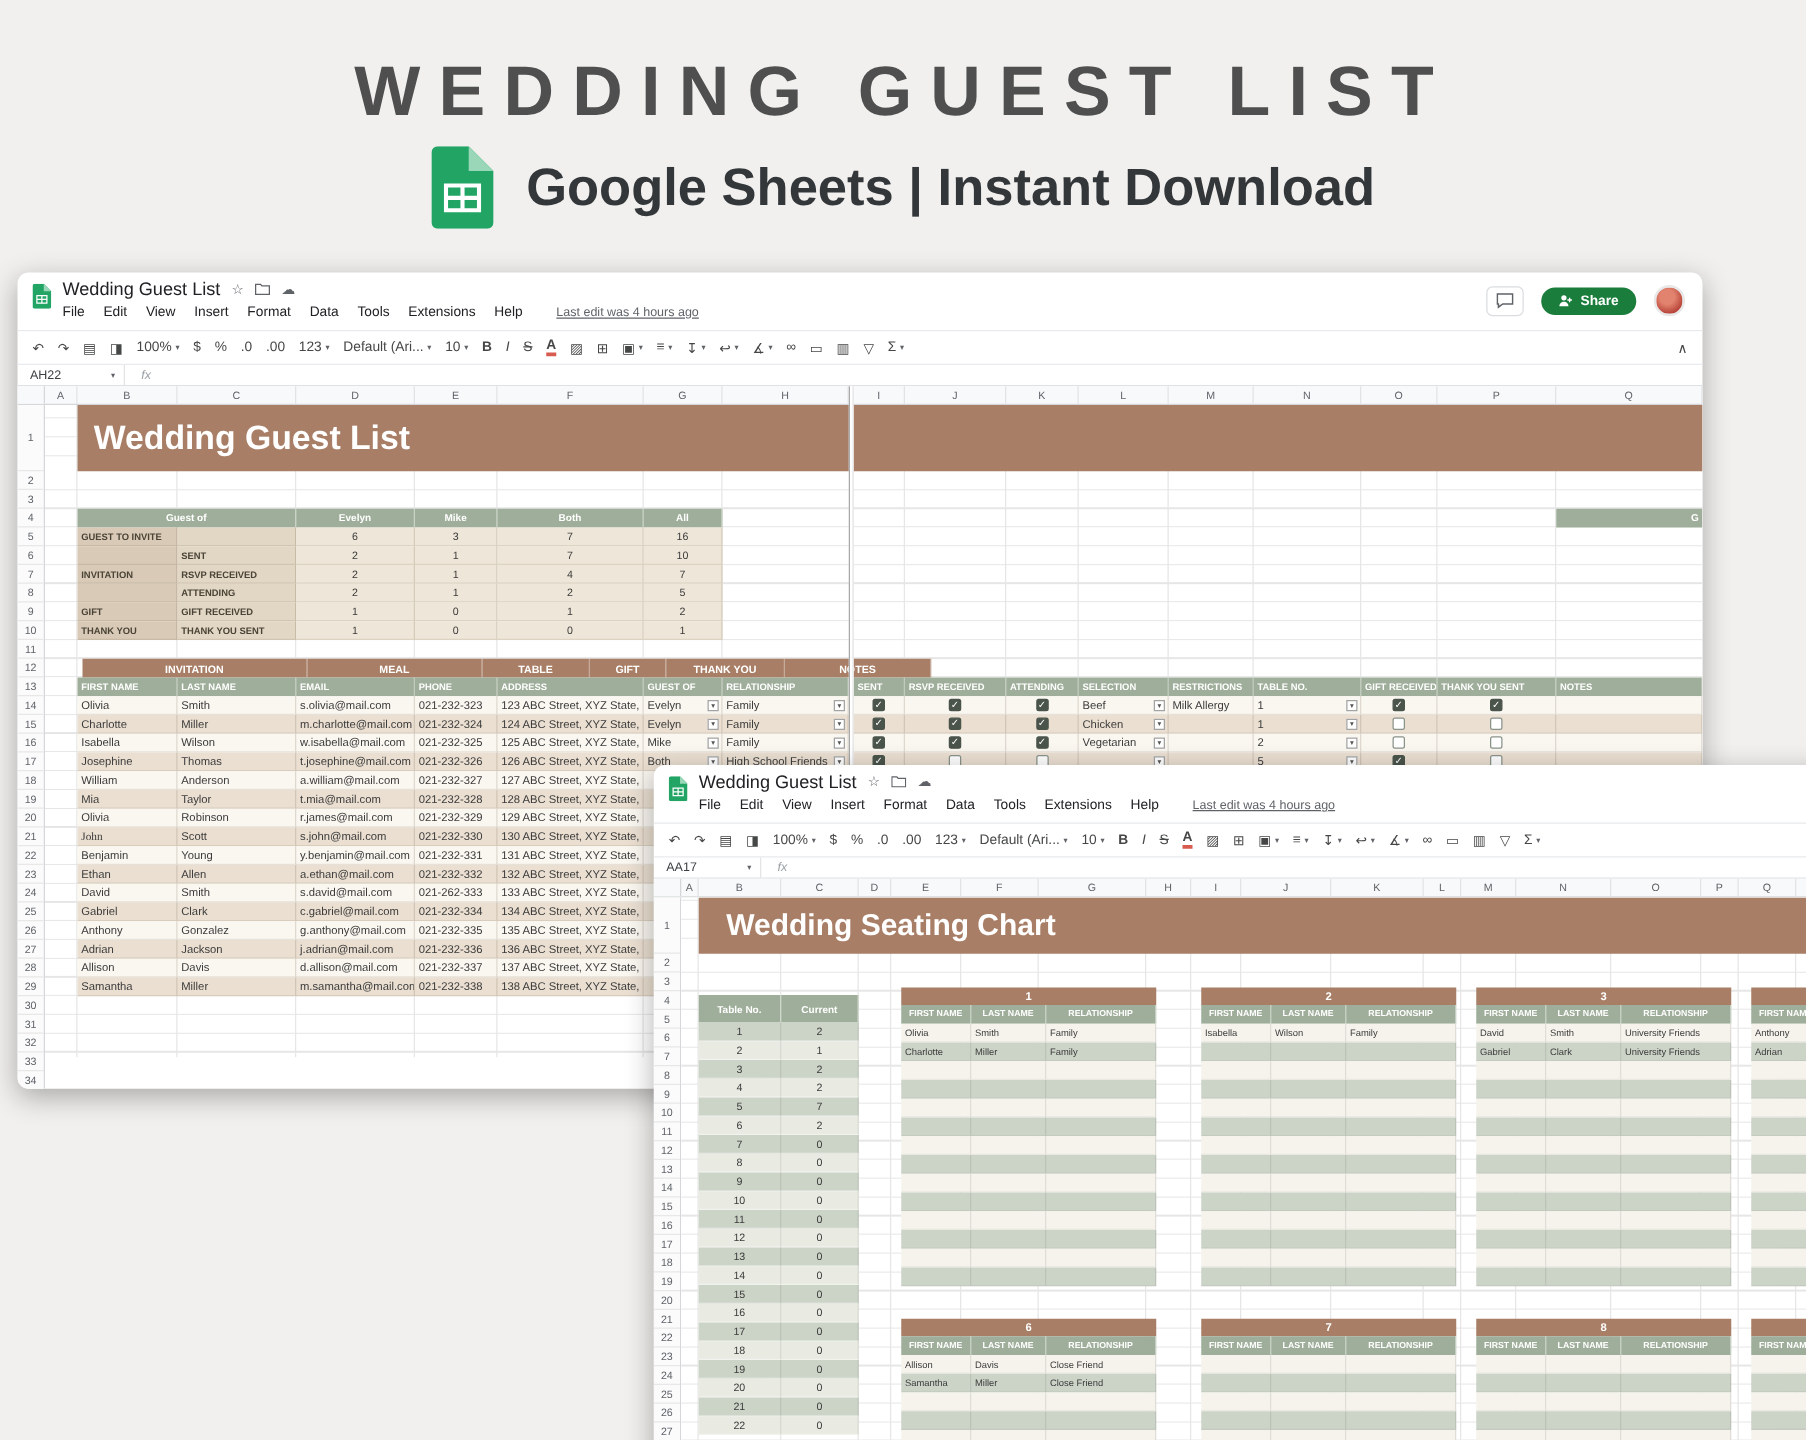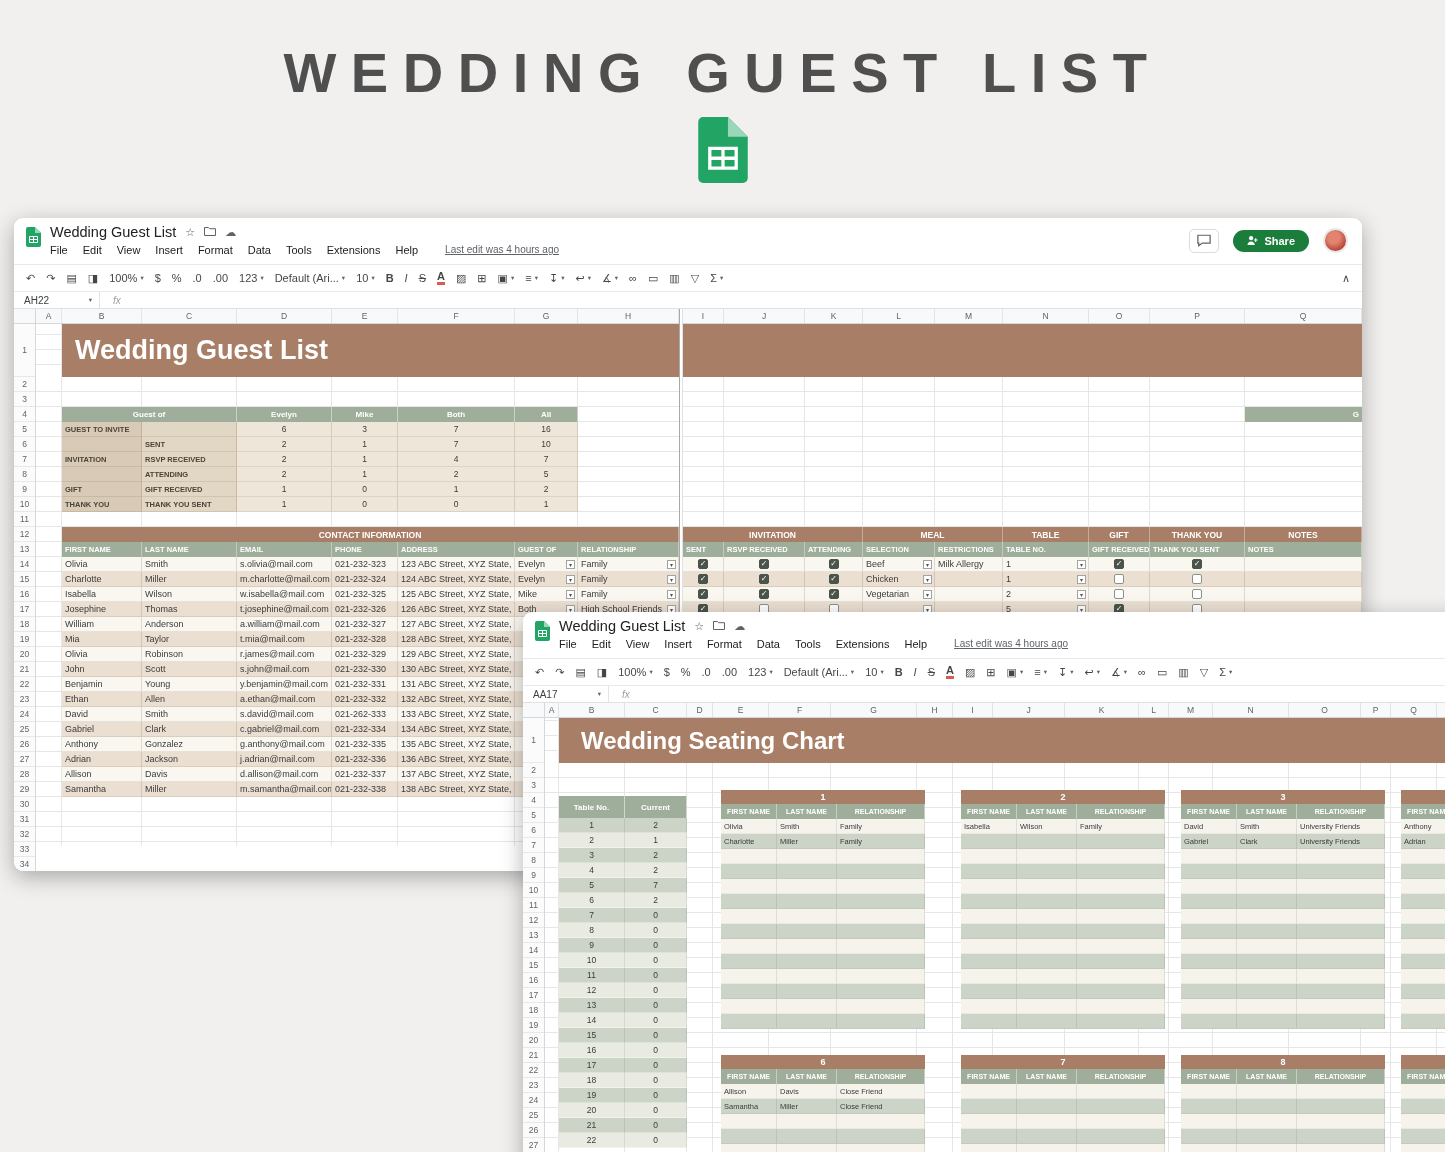--- a/index.html
+++ b/index.html
@@ -15,21 +15,21 @@
   
   .window{position:absolute;background:#fff;border-radius:9px;box-shadow:0 6px 22px rgba(0,0,0,.30);overflow:hidden}
   #win1{left:14px;top:218px;width:1348px;height:653px;z-index:2}
   #win2{left:523px;top:612px;width:1360px;height:600px;z-index:3}
 
   .titlebar{display:flex;align-items:flex-start;padding:6px 14px 0 10px;height:46px;box-sizing:border-box}
   .doc-icon{margin:3px 9px 0 2px;flex:none}
   .title-area{flex:1;min-width:0}
   .title-row{display:flex;align-items:center;gap:9px;font-size:14.5px;color:#202124;white-space:nowrap}
   .title-row .mini{color:#5f6368;font-size:11px;line-height:11px}
-  .menubar{display:flex;gap:15px;font-size:11px;color:#202124;margin-top:4px;white-space:nowrap}
+  .menubar{display:flex;align-items:center;gap:15px;font-size:11px;color:#202124;margin-top:4px;white-space:nowrap}
   .last-edit{color:#5f6368;font-size:10px;text-decoration:underline;margin-left:12px}
   .tb-right{display:flex;align-items:center;gap:14px;margin-top:4px;flex:none}
   .iconbox{width:28px;height:22px;border:1px solid #dadce0;border-radius:5px;display:flex;align-items:center;justify-content:center}
   .share-btn{display:flex;align-items:center;gap:6px;background:var(--share-green,#1b7d3b);color:#fff;font-size:11px;font-weight:700;border-radius:12px;padding:5px 14px}
   .avatar{width:25px;height:25px;border-radius:50%;background:radial-gradient(circle at 42% 36%,#e2836f 0 32%,#b8463a 72%);border:2px solid #e8e8e8;box-sizing:border-box}
 
   .toolbar{height:28px;box-sizing:border-box;border-top:1px solid #e8eaed;border-bottom:1px solid #e8eaed;display:flex;align-items:center;gap:11px;padding:0 12px;font-size:10.5px;color:#454746;overflow:hidden;white-space:nowrap}
   .tb-item{display:flex;align-items:center;gap:3px;flex:none}
   .caret{font-size:6.5px;color:#5f6368}
   .tb-glyph{font-size:11px}
@@ -109,20 +109,21 @@
     <div class="hero-title">WEDDING GUEST LIST</div>
     <div class="hero-sub">
       <svg width="50" height="66" viewBox="0 0 30 40">
         <path d="M0 3a3 3 0 0 1 3-3h15l12 12v25a3 3 0 0 1-3 3H3a3 3 0 0 1-3-3z" fill="#21a464"></path>
         <path d="M18 0l12 12H18z" fill="#9ad7b8"></path>
         <g stroke="#fff" stroke-width="2" fill="none">
           <path d="M7 19h16v12H7z"></path>
           <path d="M7 25h16M15 19v12"></path>
         </g>
       </svg>
+      <div class="hero-subtitle">Google Sheets | Instant Download</div>
     </div>
   </div>
 
   <section class="window" id="win1">
     <div class="titlebar">
       <svg class="doc-icon" width="15" height="20" viewBox="0 0 15 20">
         <path d="M0 2a2 2 0 0 1 2-2h7l6 6v12a2 2 0 0 1-2 2H2a2 2 0 0 1-2-2z" fill="#21a464"></path>
         <path d="M9 0l6 6H9z" fill="#9ad7b8"></path>
         <g stroke="#fff" stroke-width="1" fill="none">
             <path d="M3.5 9.5h8v6h-8z"></path>
@@ -399,21 +400,20 @@
             </div>
             <div class="row sumrow" style="left: 26px; top: 173px; height: 15px;">
               <div class="cell sumgroup" style="width: 80px;">THANK YOU</div>
               <div class="cell sumlabel" style="width: 95px;">THANK YOU SENT</div>
               <div class="cell sumval" style="width: 95px;">1</div>
               <div class="cell sumval" style="width: 66px;">0</div>
               <div class="cell sumval" style="width: 117px;">0</div>
               <div class="cell sumval" style="width: 63px;">1</div>
             </div>
             <div class="row ghead" style="left: 26px; top: 203px; height: 15px;">
-              <div class="cell" style="width: 617px;">CONTACT INFORMATION</div>
               <div class="gapcell"></div>
               <div class="cell" style="width: 180px;">INVITATION</div>
               <div class="cell" style="width: 140px;">MEAL</div>
               <div class="cell" style="width: 86px;">TABLE</div>
               <div class="cell" style="width: 61px;">GIFT</div>
               <div class="cell" style="width: 95px;">THANK YOU</div>
               <div class="cell" style="width: 117px;">NOTES</div>
             </div>
             <div class="row chead" style="left: 26px; top: 218px; height: 15px;">
               <div class="cell" style="width: 80px;">FIRST NAME</div>
@@ -649,21 +649,21 @@
               <div class="cell cellc" style="width: 81px;"></div>
               <div class="cell cellc" style="width: 58px;"></div>
               <div class="cell" style="width: 72px;"></div>
               <div class="cell" style="width: 68px;"></div>
               <div class="cell" style="width: 86px;"></div>
               <div class="cell cellc" style="width: 61px;"></div>
               <div class="cell cellc" style="width: 95px;"></div>
               <div class="cell" style="width: 117px;"></div>
             </div>
             <div class="row grow odd" style="left: 26px; top: 338px; height: 15px;">
-              <div class="cell" style="width: 80px;">John</div>
+              <div class="cell" style="width: 80px; font-family: Liberation Serif, serif;">John</div>
               <div class="cell" style="width: 95px;">Scott</div>
               <div class="cell" style="width: 95px;">s.john@mail.com</div>
               <div class="cell" style="width: 66px;">021-232-330</div>
               <div class="cell" style="width: 117px;">130 ABC Street, XYZ State, 1</div>
               <div class="cell" style="width: 63px;"></div>
               <div class="cell" style="width: 101px;"></div>
               <div class="gapcell"></div>
               <div class="cell cellc" style="width: 41px;"></div>
               <div class="cell cellc" style="width: 81px;"></div>
               <div class="cell cellc" style="width: 58px;"></div>

